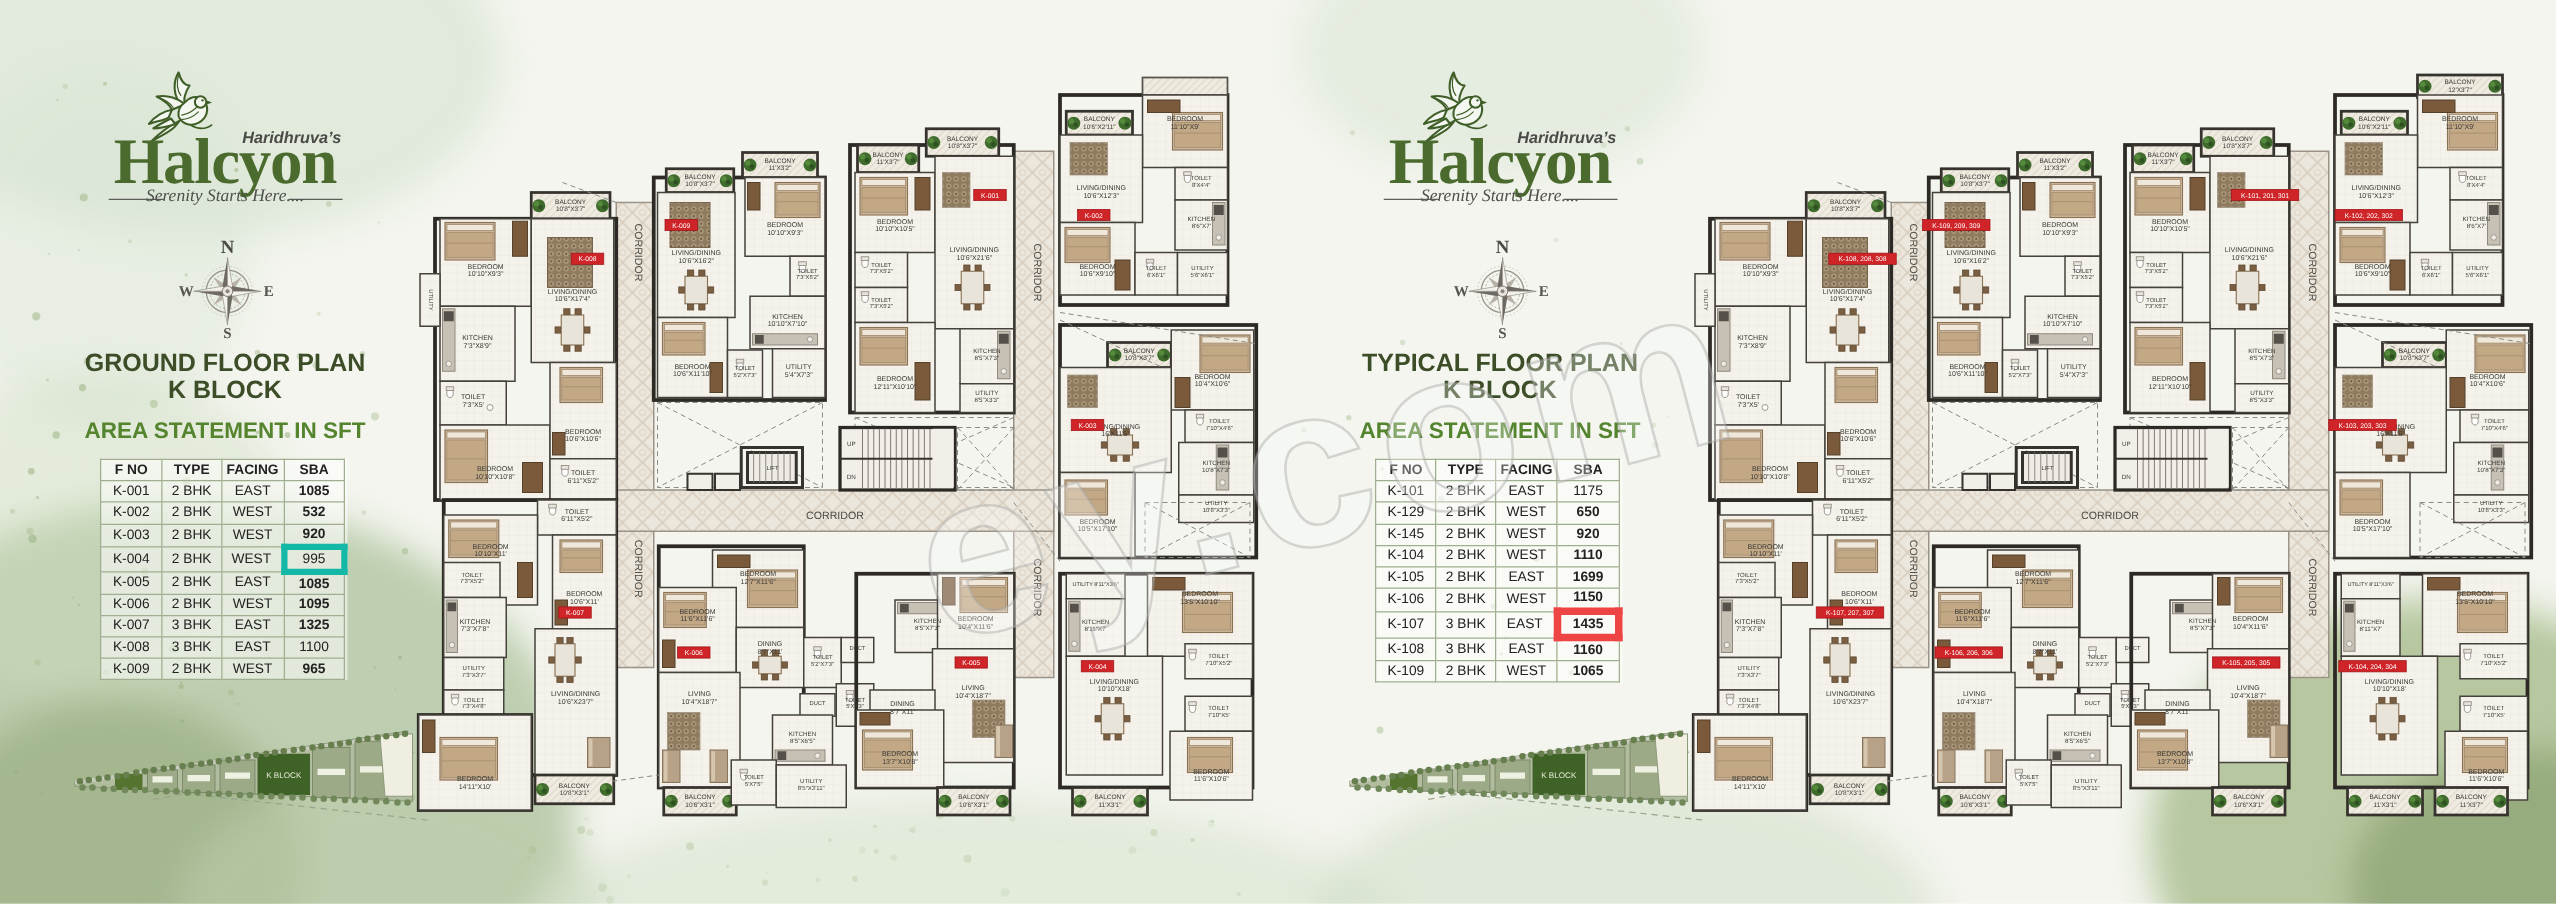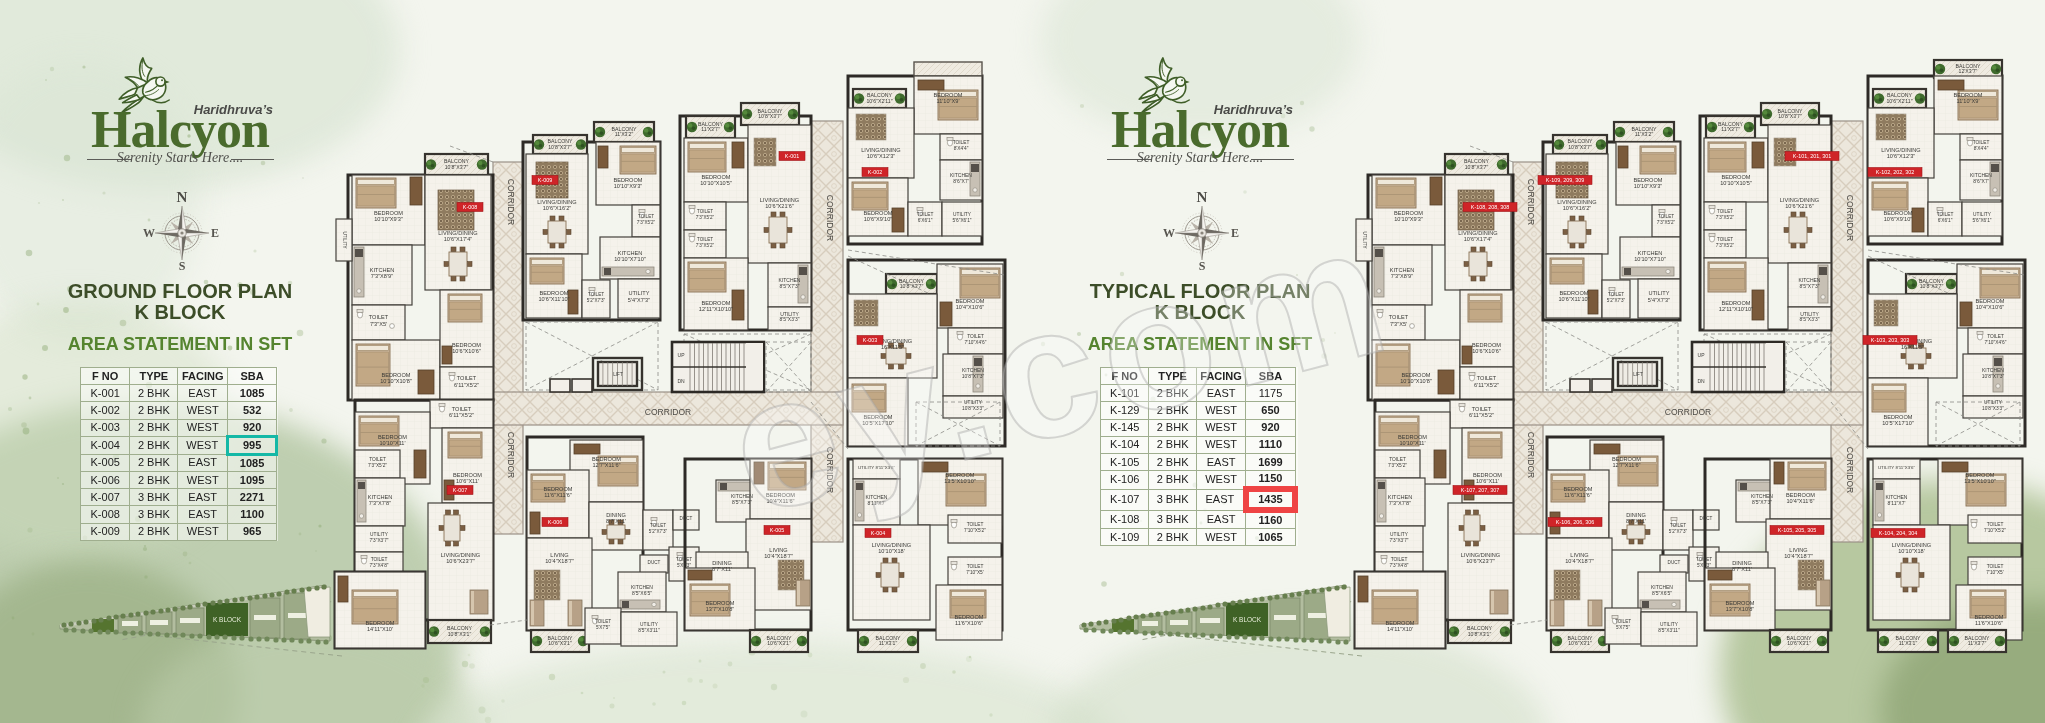--- a/index.html
+++ b/index.html
@@ -1538,45 +1538,45 @@
         <tr>
           <td style="border:1px solid #9fae8e;height:14.2px">K-003</td>
           <td style="border:1px solid #9fae8e">2 BHK</td>
           <td style="border:1px solid #9fae8e">WEST</td>
           <td style="border:1px solid #9fae8e;font-weight:bold">920</td>
         </tr>
         <tr>
           <td style="border:1px solid #9fae8e;height:14.2px">K-004</td>
           <td style="border:1px solid #9fae8e">2 BHK</td>
           <td style="border:1px solid #9fae8e">WEST</td>
-          <td style="border:3px solid #14b8a6;font-weight:bold">995</td>
+          <td style="border:5px solid #14b8a6;font-weight:normal">995</td>
         </tr>
         <tr>
           <td style="border:1px solid #9fae8e;height:14.2px">K-005</td>
           <td style="border:1px solid #9fae8e">2 BHK</td>
           <td style="border:1px solid #9fae8e">EAST</td>
           <td style="border:1px solid #9fae8e;font-weight:bold">1085</td>
         </tr>
         <tr>
           <td style="border:1px solid #9fae8e;height:14.2px">K-006</td>
           <td style="border:1px solid #9fae8e">2 BHK</td>
           <td style="border:1px solid #9fae8e">WEST</td>
           <td style="border:1px solid #9fae8e;font-weight:bold">1095</td>
         </tr>
         <tr>
           <td style="border:1px solid #9fae8e;height:14.2px">K-007</td>
           <td style="border:1px solid #9fae8e">3 BHK</td>
           <td style="border:1px solid #9fae8e">EAST</td>
-          <td style="border:1px solid #9fae8e;font-weight:bold">2271</td>
+          <td style="border:1px solid #9fae8e;font-weight:bold">1325</td>
         </tr>
         <tr>
           <td style="border:1px solid #9fae8e;height:14.2px">K-008</td>
           <td style="border:1px solid #9fae8e">3 BHK</td>
           <td style="border:1px solid #9fae8e">EAST</td>
-          <td style="border:1px solid #9fae8e;font-weight:bold">1100</td>
+          <td style="border:1px solid #9fae8e;font-weight:normal">1100</td>
         </tr>
         <tr>
           <td style="border:1px solid #9fae8e;height:14.2px">K-009</td>
           <td style="border:1px solid #9fae8e">2 BHK</td>
           <td style="border:1px solid #9fae8e">WEST</td>
           <td style="border:1px solid #9fae8e;font-weight:bold">965</td>
         </tr>
       </tbody>
     </table>
 

